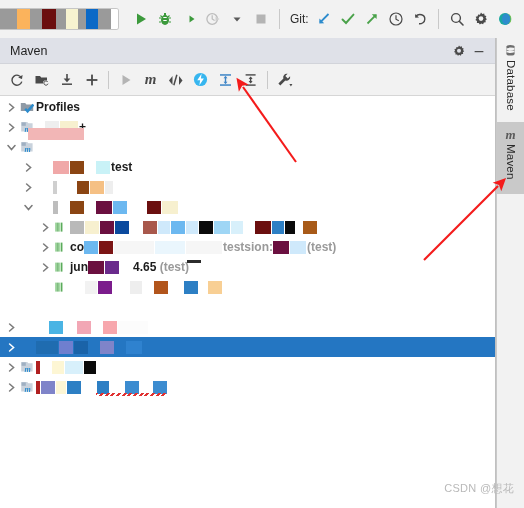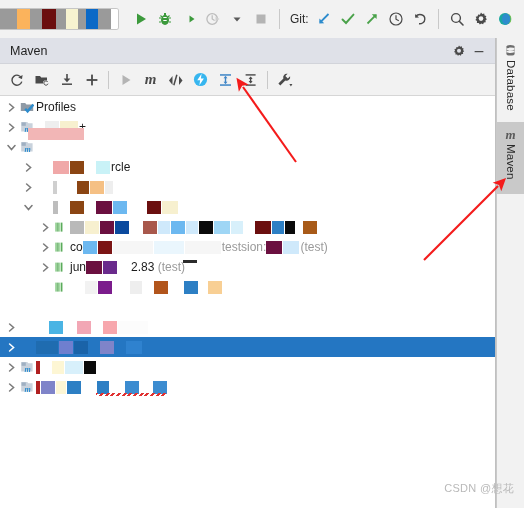--- a/index.html
+++ b/index.html
@@ -75,21 +75,21 @@
   .row{
     position:relative;height:20px;width:100%;
     display:flex;align-items:center;
     box-sizing:border-box;
     white-space:nowrap;
   }
   .row.sel{background:#2476c2;color:#ffffff;}
   .arw{width:14px;min-width:14px;display:flex;align-items:center;justify-content:center;}
   .ico{width:18px;min-width:18px;display:flex;align-items:center;justify-content:center;}
   .lbl{font-size:12px;line-height:20px;display:flex;align-items:center;}
-  .txt{white-space:pre;}
+  .txt{white-space:pre;font-weight:bold;}
   .txt.dim{color:#9a9a9a;}
   
   .cen{display:inline-block;height:13px;vertical-align:middle;margin-right:1px;}
   .squig{
     display:inline-block;height:3px;vertical-align:bottom;margin-left:-2px;
     background:repeating-linear-gradient(135deg,#e03131 0 2px,transparent 2px 4px);
   }
 
   
   .stripe{
@@ -413,21 +413,21 @@
           <svg width="9" height="9" viewBox="0 0 9 9">
             <path d="M2.6 1 L6.6 4.5 L2.6 8" stroke="currentColor" stroke-width="1.5" fill="none" stroke-linecap="round"></path>
           </svg>
         </div>
         <div class="ico"></div>
         <div class="lbl">
           <span class="cen" style="width: 16px; background: rgb(240, 168, 168);"></span>
           <span class="cen" style="width: 14px; background: rgb(139, 69, 19);"></span>
           <span class="cen" style="width: 10px; background: rgb(255, 255, 255);"></span>
           <span class="cen" style="width: 14px; background: rgb(201, 242, 247);"></span>
-          <span class="txt">rcle</span>
+          <span class="txt">test</span>
         </div>
       </div>
       <div class="row" style="padding-left: 21px;">
         <div class="arw" style="color: rgb(122, 122, 122);">
           <svg width="9" height="9" viewBox="0 0 9 9">
             <path d="M2.6 1 L6.6 4.5 L2.6 8" stroke="currentColor" stroke-width="1.5" fill="none" stroke-linecap="round"></path>
           </svg>
         </div>
         <div class="ico"></div>
         <div class="lbl">
@@ -531,21 +531,21 @@
             <rect x="3.3" y="2.6" width="1.3" height="9" fill="#4aa24a"></rect>
             <rect x="5.2" y="2.6" width="1.3" height="9" fill="#8ed08e"></rect>
             <rect x="7.1" y="2.6" width="1.3" height="9" fill="#4aa24a"></rect>
           </svg>
         </div>
         <div class="lbl">
           <span class="txt">jun</span>
           <span class="cen" style="width: 16px; background: rgb(107, 16, 64);"></span>
           <span class="cen" style="width: 14px; background: rgb(106, 42, 140);"></span>
           <span class="cen" style="width: 12px; background: rgb(255, 255, 255);"></span>
-          <span class="txt">2.83</span>
+          <span class="txt">4.65</span>
           <span class="txt dim"> (test)</span>
           <span class="cen" style="width: 14px; background: rgb(43, 43, 43); height: 3px; position: relative; left: -2px; top: -6px;"></span>
         </div>
       </div>
       <div class="row" style="padding-left: 38px;">
         <div class="arw" style="color: rgb(122, 122, 122);"></div>
         <div class="ico">
           <svg width="14" height="14" viewBox="0 0 14 14">
             <rect x="1.4" y="2.6" width="1.3" height="9" fill="#6fbf6f"></rect>
             <rect x="3.3" y="2.6" width="1.3" height="9" fill="#4aa24a"></rect>

